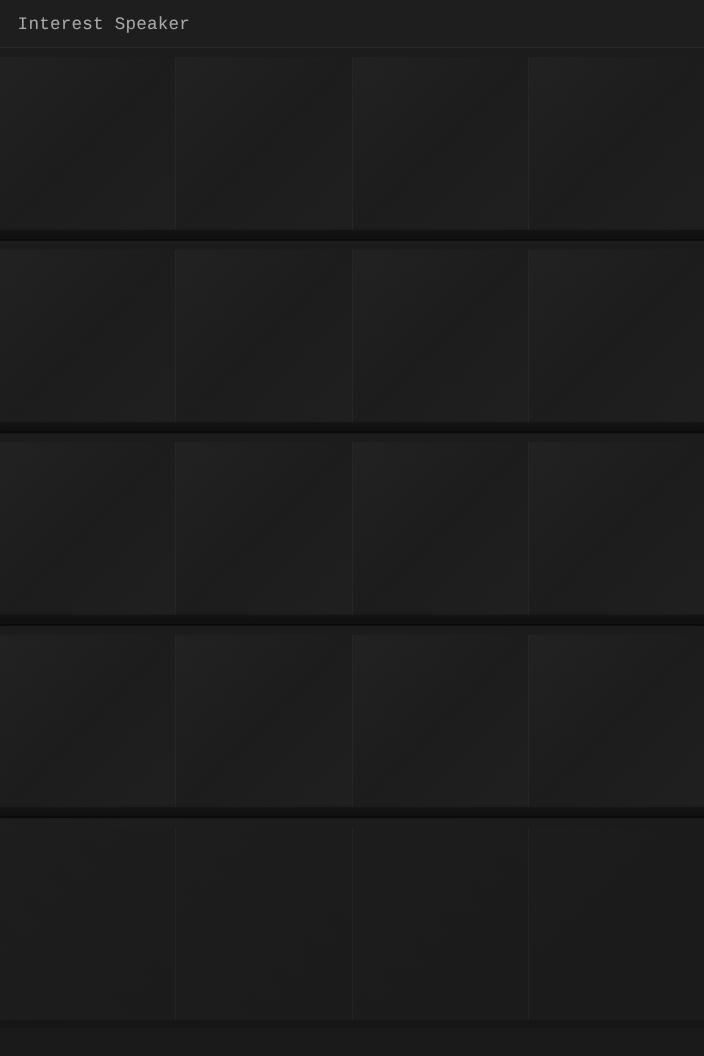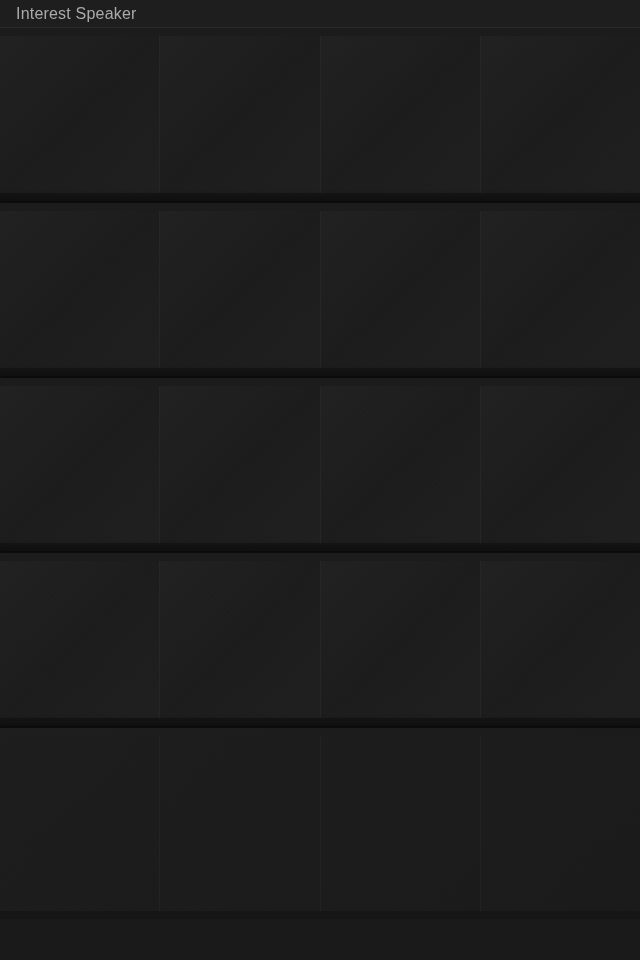--- a/index.html
+++ b/index.html
@@ -11,26 +11,27 @@
     body {
       width: 640px;
       height: 960px;
       background-color: #1a1a1a;
       font-family: -apple-system, BlinkMacSystemFont, 'Helvetica Neue', sans-serif;
       overflow: hidden;
     }
 
     .header {
       width: 100%;
-      height: 28px;
+      height: 44px;
       background-color: #1e1e1e;
       display: flex;
       align-items: center;
       padding: 0 16px;
       border-bottom: 1px solid #2a2a2a;
+      font-family: Liberation Mono, monospace;
     }
 
     .header-title {
       color: #aaaaaa;
       font-size: 16px;
       font-weight: 400;
       letter-spacing: 0.2px;
     }
 
     .shelf-row {

